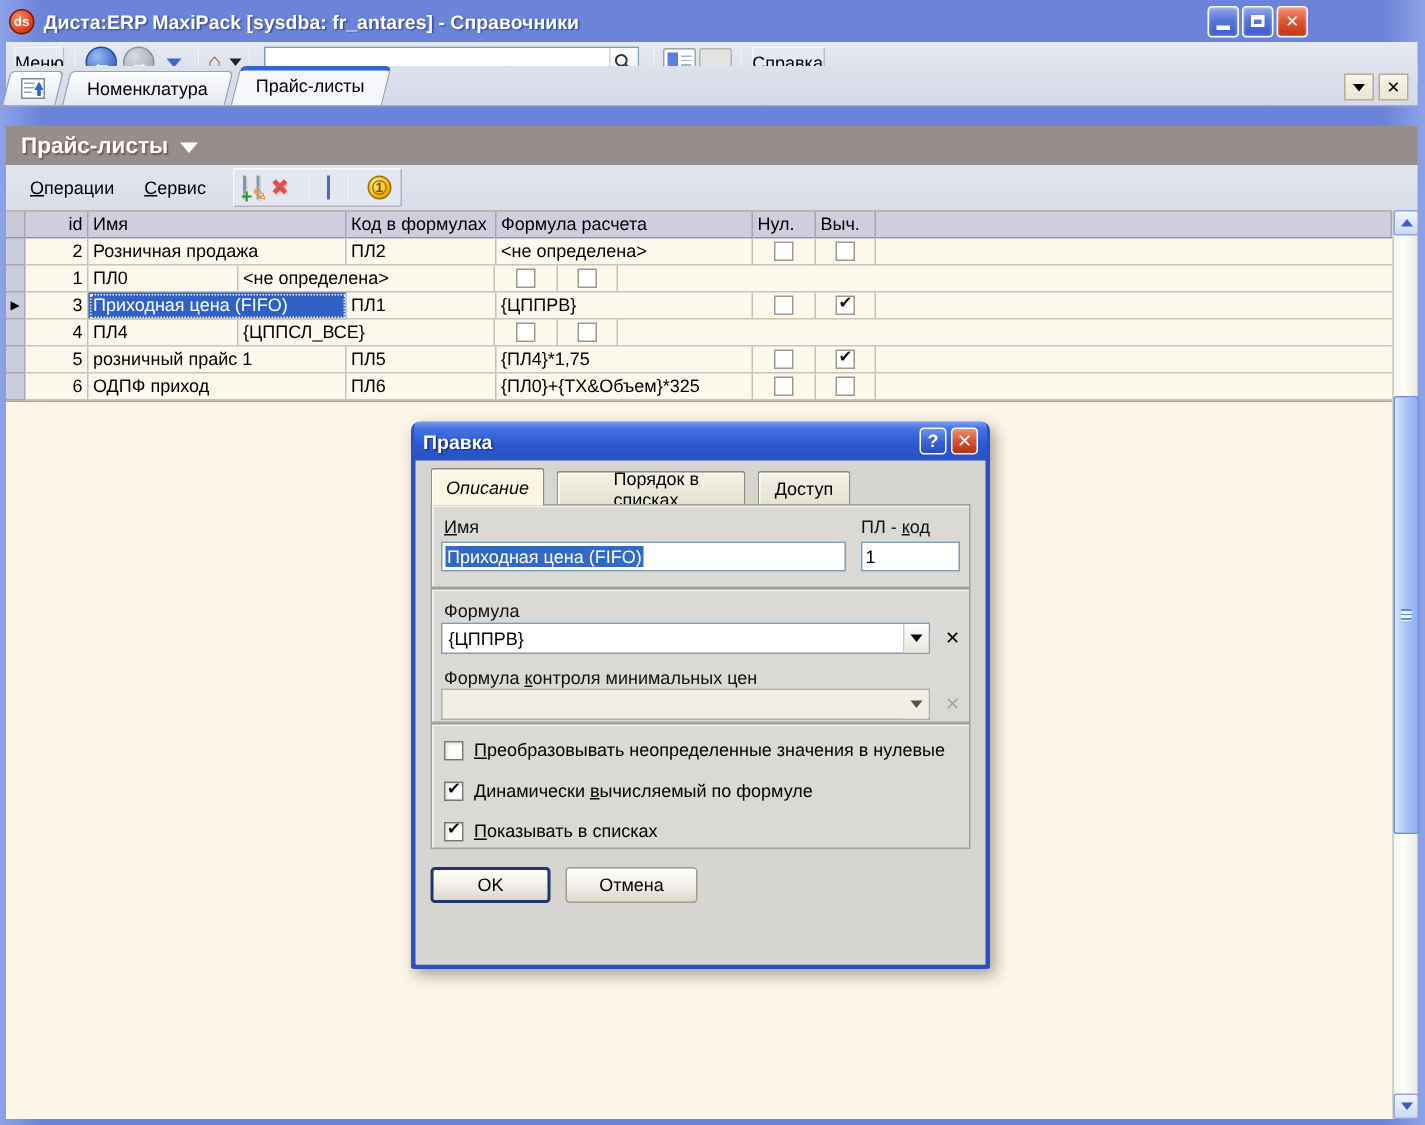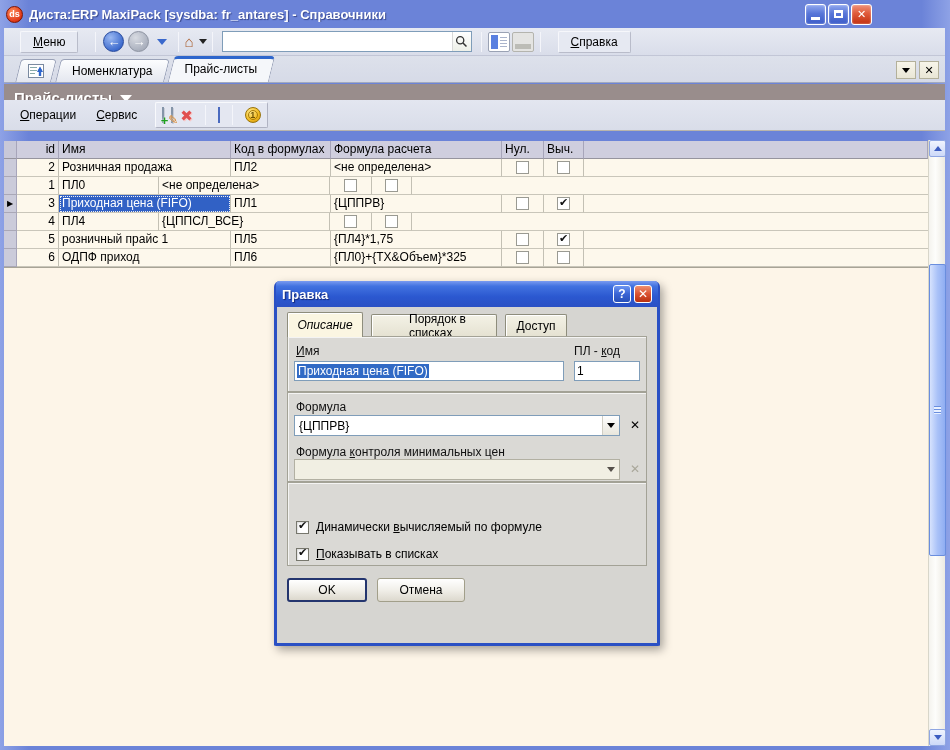--- a/index.html
+++ b/index.html
@@ -22,21 +22,21 @@
   .winbtn { width:21px; height:21px; margin-left:2px; border-radius:3px; border:1px solid #fff;
     display:flex; align-items:center; justify-content:center; color:#fff; font-size:11px; font-weight:bold;
     background:linear-gradient(180deg,#8fa6ef,#5876d8 45%,#3c5cc8); box-shadow:inset 0 0 2px rgba(255,255,255,.6); }
   .winbtn.close { background:linear-gradient(180deg,#f09078,#df5a3a 45%,#c23010); }
   .winbtn .maxglyph { width:9px; height:8px; border:2px solid #fff; border-top-width:3px; display:block; }
   .winbtn .minglyph { width:9px; height:3px; background:#fff; display:block; margin-top:9px; }
   
   .band { position:absolute; left:4px; width:941px; }
   #toolbar { top:28px; height:28px; background:linear-gradient(180deg,#e7eaf2,#d9ddea);
     border-bottom:1px solid #c2c6d6; display:flex; align-items:center; padding:0 4px; }
-  .tbtn { height:22px; display:flex; align-items:center; padding:0 12px; margin:0 12px;
+  .tbtn { height:22px; display:flex; align-items:center; padding:0 0; margin:0 1px;
     border:1px solid; border-color:#f6f7fb #b9bcca #b9bcca #f6f7fb; border-radius:2px; background:#e6e9f2; }
   .vsep { width:1px; height:20px; background:#b4b8c8; border-right:1px solid #f4f5fa; margin:0 5px; }
   .navcircle { width:21px; height:21px; border-radius:50%; margin:0 2px;
     display:flex; align-items:center; justify-content:center; color:#fff; font-size:13px; font-weight:bold; }
   .navcircle.back { background:radial-gradient(circle at 35% 30%,#9ab8f2,#3a68cc 75%); border:1px solid #25489c; }
   .navcircle.fwd  { background:radial-gradient(circle at 35% 30%,#d8dbe2,#a8aebc 75%); border:1px solid #8c92a0; }
   .chevdown { width:0; height:0; border-left:5px solid transparent; border-right:5px solid transparent;
     border-top:6px solid #3a68cc; margin:0 6px; }
   .homeicon { font-size:15px; color:#a85a28; font-weight:bold; }
   .smalldown { width:0; height:0; border-left:4px solid transparent; border-right:4px solid transparent;
@@ -47,41 +47,41 @@
   .magbtn { width:19px; height:19px; display:flex; align-items:center; justify-content:center;
     border-left:1px solid #d8d8d8; background:linear-gradient(180deg,#fff,#eef0e8); }
   .viewbtn { width:22px; height:20px; border:1px solid #9aa2b4; border-radius:2px; background:#fff;
     margin:0 1px; position:relative; overflow:hidden; }
   .viewbtn .lpane { position:absolute; left:2px; top:2px; bottom:2px; width:7px; background:#5a80e0; }
   .viewbtn .rlines { position:absolute; left:11px; right:2px; top:4px; height:10px;
     background:repeating-linear-gradient(180deg,#aab4cc 0 1px,transparent 1px 3px); }
   .viewbtn.dim { background:#e4e4e2; border-color:#b4b4ae; }
   .viewbtn.dim .bpane { position:absolute; left:2px; right:2px; bottom:2px; height:5px; background:#bcbcb6; }
   
-  #tabstrip { top:56px; height:27px; background:linear-gradient(180deg,#dde1eb,#d6dae7);
-    border-bottom:1px solid #a2aabf; display:flex; align-items:flex-end; padding-left:14px; }
+  #tabstrip { top:44px; height:27px; background:linear-gradient(180deg,#dde1eb,#d6dae7);
+    border-bottom:1px solid #a2aabf; display:flex; align-items:flex-end; }
   .xtab { position:relative; height:23px; display:flex; align-items:center; justify-content:center;
     padding:0 14px; margin-right:4px; z-index:1; }
   .xtab::before { content:""; position:absolute; inset:0; transform:skewX(-14deg); z-index:-1;
     border:1px solid #9aa2b8; border-bottom:none; border-radius:4px 4px 0 0;
     background:linear-gradient(180deg,#fcfdfe,#e4e7ef); }
   .xtab.active { height:26px; font-weight:normal; }
   .xtab.active::before { background:#f5f7fa; border-top:3px solid #2e66cc; }
   .tabicon-wrap { padding:0 10px; }
   #tabstrip .right { margin-left:auto; display:flex; align-items:center; padding-right:6px; margin-bottom:3px; }
   .stripbtn { width:20px; height:18px; margin-left:3px; background:linear-gradient(180deg,#f7f5ea,#e9e6d6);
     border:1px solid #b3b09a; display:flex; align-items:center; justify-content:center; font-size:11px; font-weight:bold; }
   .stripbtn .tdown { width:0; height:0; border-left:4px solid transparent; border-right:4px solid transparent; border-top:5px solid #000; }
   
   #secheader { top:84px; height:26px; background:#998d8c; display:flex; align-items:center; padding-left:10px; }
   #secheader .t { color:#fff; font-weight:bold; font-size:15px; text-shadow:1px 1px 1px rgba(60,40,40,.5); }
   #secheader .tri { width:0; height:0; border-left:6px solid transparent; border-right:6px solid transparent;
     border-top:7px solid #fff; margin-left:8px; margin-top:3px; }
   
-  #menurow { top:100px; height:31px; background:linear-gradient(180deg,#e3e6f0,#d9dde9);
+  #menurow { top:110px; height:31px; background:linear-gradient(180deg,#e3e6f0,#d9dde9);
     border-bottom:1px solid #b9b4ac; display:flex; align-items:center; padding:0 6px; }
   .menulabel { padding:4px 10px; }
   #iconisland { display:flex; align-items:center; height:26px; padding:0 6px; margin-left:8px; gap:7px;
     border:1px solid; border-color:#f8f9fc #b0b3c2 #b0b3c2 #f8f9fc; border-radius:2px; background:#e4e7f1; }
   .pageicon { width:12px; height:15px; background:#fff; border:1px solid #8494a8; position:relative;
     box-shadow:1px 1px 0 #c8ccd8; }
   .pageicon.add::after { content:"+"; position:absolute; right:-5px; bottom:-6px; color:#1fa020;
     font-weight:bold; font-size:13px; text-shadow:0 0 2px #fff; }
   .pageicon.edit::after { content:"\270E"; position:absolute; right:-6px; bottom:-5px; color:#d07818;
     font-size:12px; text-shadow:0 0 2px #fff; }
@@ -424,20 +424,24 @@
         <div class="combo disabled" style="position:absolute; left:6px; top:66px; width:326px;">
           <span class="val"></span>
           <span class="drop">
               <i></i>
             </span>
         </div>
         <span class="clearbtn dim" style="position:absolute; left:338px; top:67px;">✕</span>
       </div>
 
       <div class="dpanel" style="top:175px; height:84px;">
+        <span class="dlgcb" style="top:10px;">
+          <span class="box"></span>
+          <span><span class="accel">П</span><span>реобразовывать неопределенные значения в нулевые</span></span>
+        </span>
         <span class="dlgcb" style="top:37px;">
           <span class="box checked"></span>
           <span><span>Динамически </span><span class="accel">в</span><span>ычисляемый по формуле</span></span>
         </span>
         <span class="dlgcb" style="top:64px;">
           <span class="box checked"></span>
           <span><span class="accel">П</span><span>оказывать в списках</span></span>
         </span>
       </div>
 

